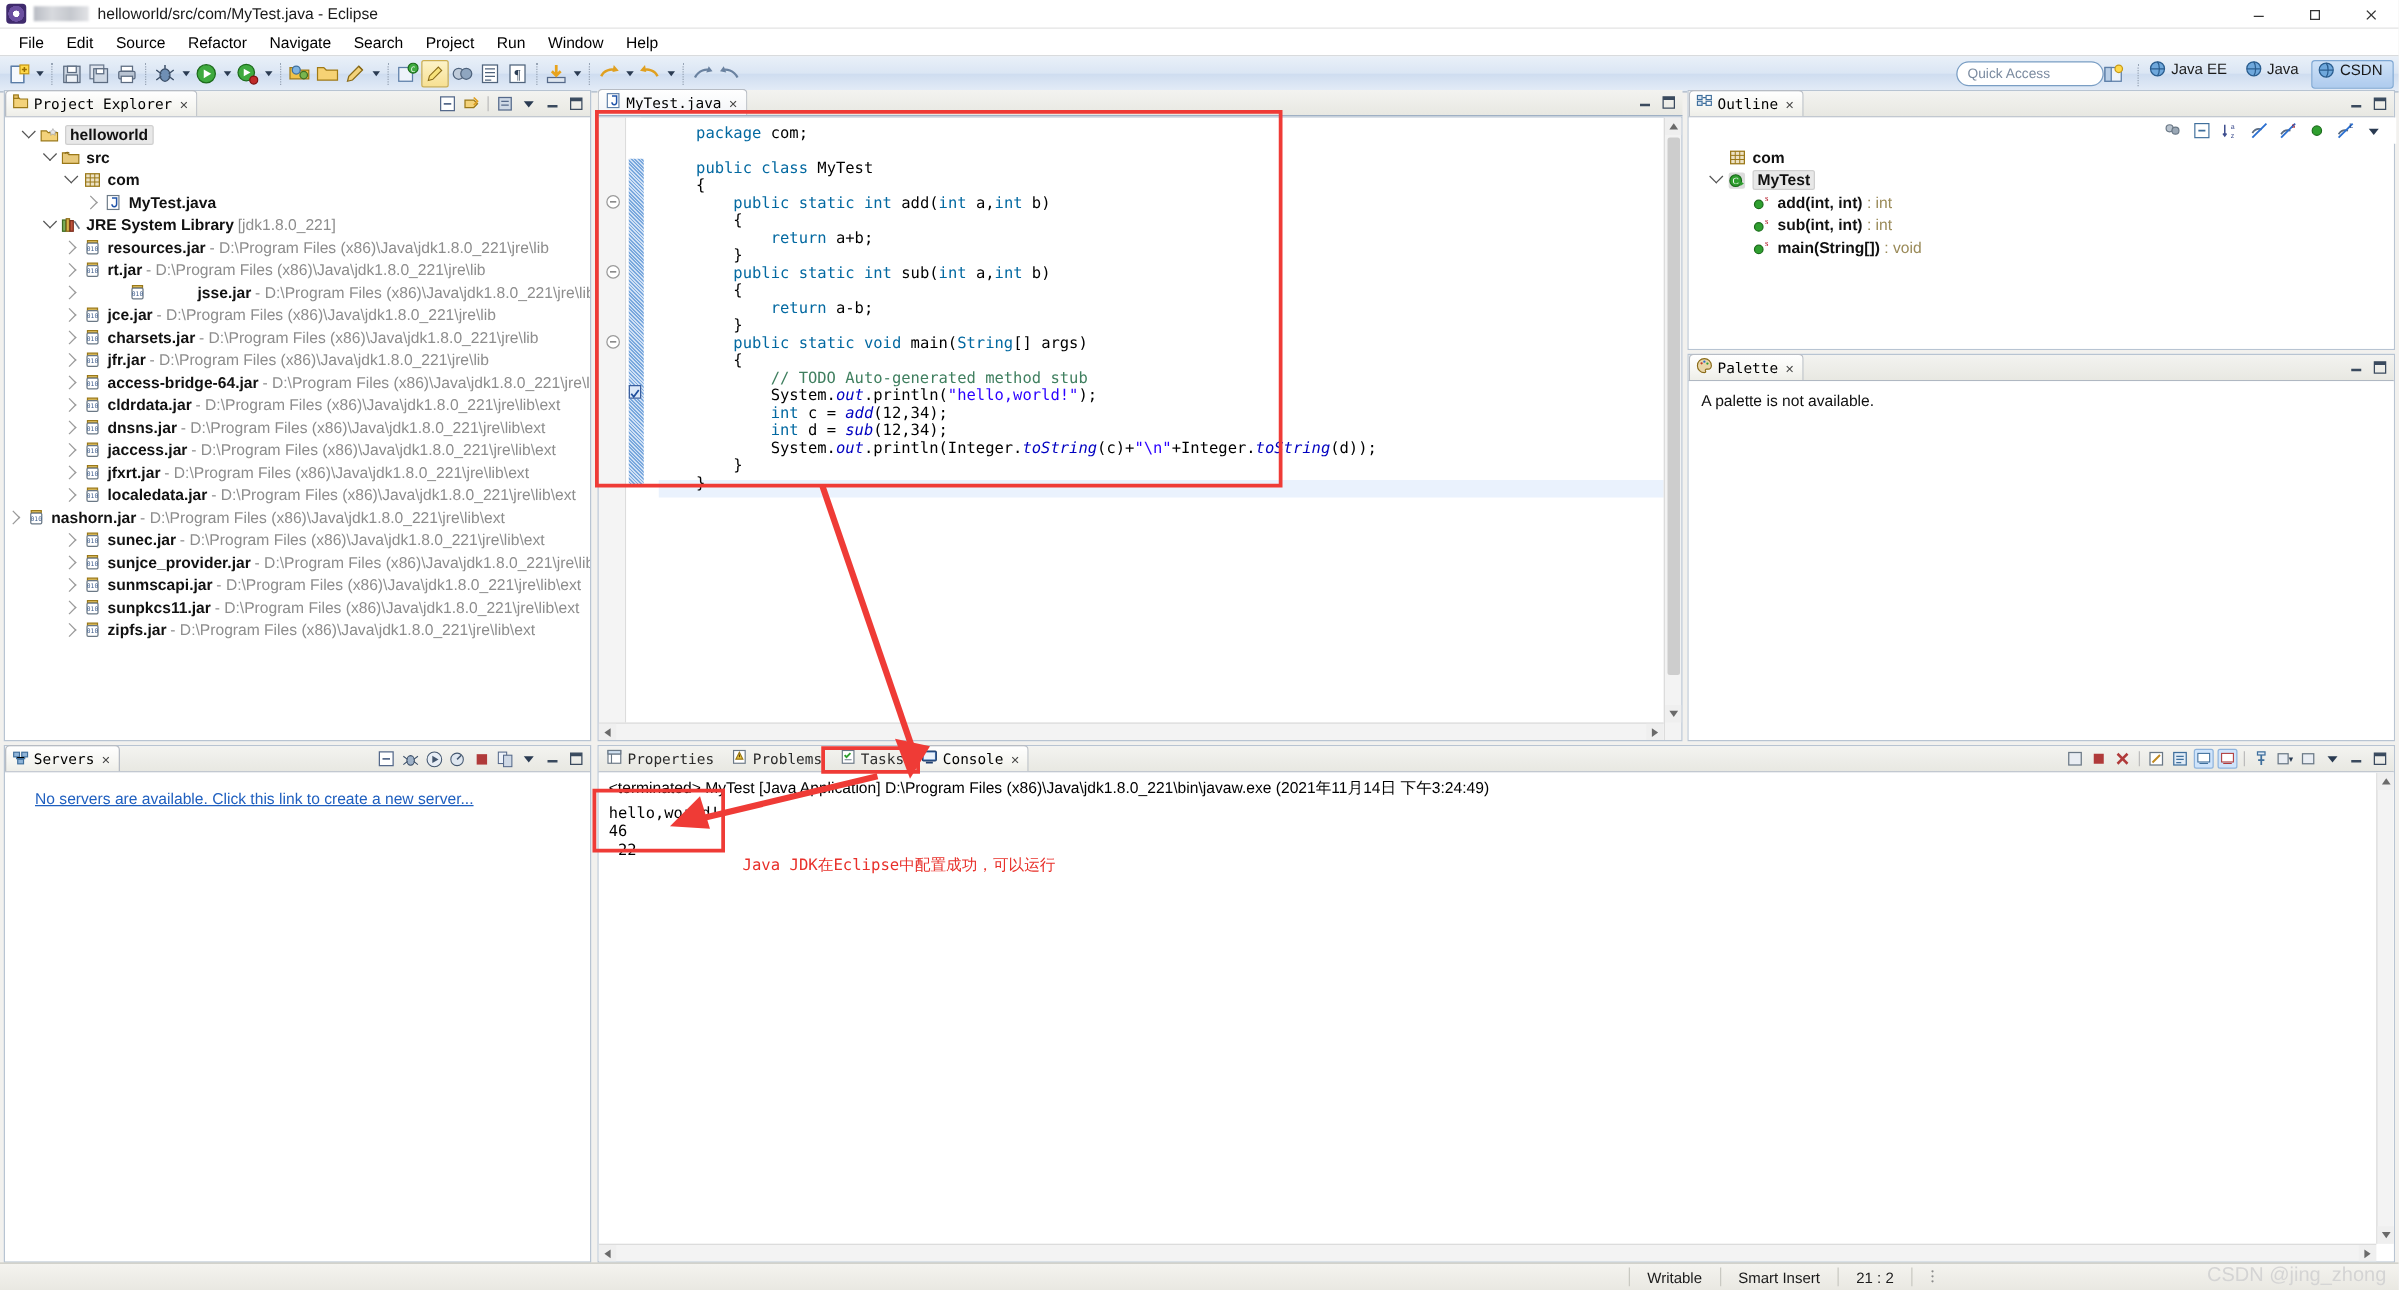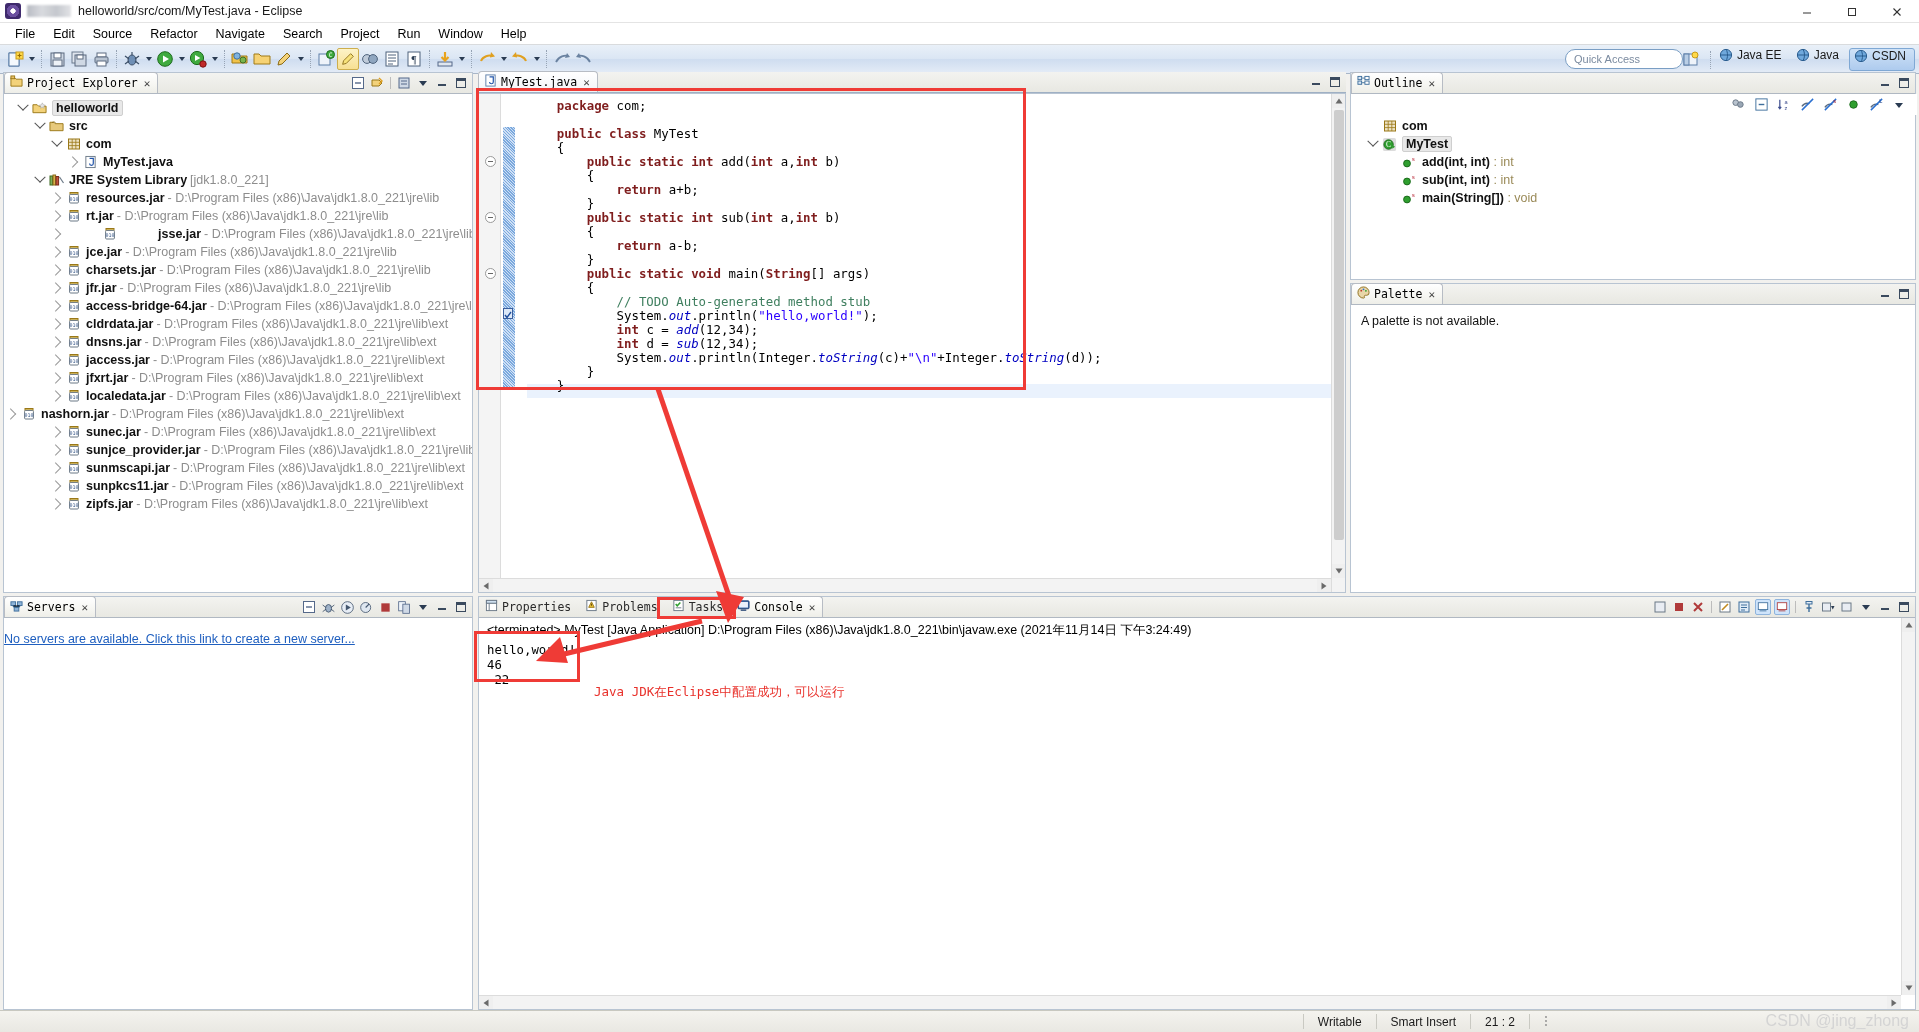--- a/index.html
+++ b/index.html
@@ -117,21 +117,21 @@
   .gutter-fold {
     position: absolute; left: 0; top: 0; bottom: 0; width: 22px;
     background: #f4f4f4; border-right: 1px solid #dcdcdc;
   }
   .marker-bar {
     position: absolute; left: 22px; top: 0; bottom: 0; width: 12px;
     background: #ffffff;
   }
   .code-lines { position: absolute; left: 48px; top: 0; right: 0; }
   .cline { height: 14px; white-space: pre; color: #000; }
-  .k  { color: #7f1d1d; font-weight: bold; }      
+  .k  { color: #0369a1; font-weight: normal; }      
   .st { color: #2a00ff; }                          
   .cm { color: #3f7f5f; }                          
   .fi { color: #0000c0; font-style: italic; }      
   .fim{ color: #0000c0; font-style: italic; }
   .fold-minus {
     position: absolute; left: 6px; width: 11px; height: 11px;
     border: 1px solid #9a9a9a; border-radius: 50%; background: #fff;
   }
   .fold-minus::after {
     content:""; position:absolute; left:2px; top:4px; width:5px; height:1px; background:#666;
@@ -763,21 +763,21 @@
         </span>
         <span class="mini">
           <svg width="14" height="14" viewBox="0 0 14 14">
               <rect x="2.5" y="2.5" width="9" height="9" fill="none" stroke="#3a4a5e"></rect>
               <rect x="2.5" y="2.5" width="9" height="2.5" fill="#3a4a5e"></rect>
             </svg>
         </span>
       </div>
     </div>
     <div class="panel-body" style="top:21px;">
-      <a class="link" href="#" style="display:inline-block;margin:14px 0 0 0">No servers are available. Click this link to create a new server...</a>
+      <a class="link" href="#" style="display:inline-block;margin:14px 0 0 24px">No servers are available. Click this link to create a new server...</a>
     </div>
   </div>
 
   <div class="panel" style="left:478px; top:72px; width:868px; height:521px; border:none; background:transparent;">
     <div class="panel-tabs" style="background:linear-gradient(180deg,#f3f3f0,#e8e8e2);border-bottom:1px solid #9fb0c4;">
       <div class="ptab" style="background:linear-gradient(180deg,#ffffff,#f2f4f7);">
         <span>
           <svg width="13" height="13" viewBox="0 0 14 14">
               <rect x="2" y="1" width="10" height="12" fill="#fff" stroke="#5c7ea8"></rect>
               <path d="M6 3h4v5.5a2 2 0 0 1-4 0" fill="none" stroke="#2255aa" stroke-width="1.3"></path>

